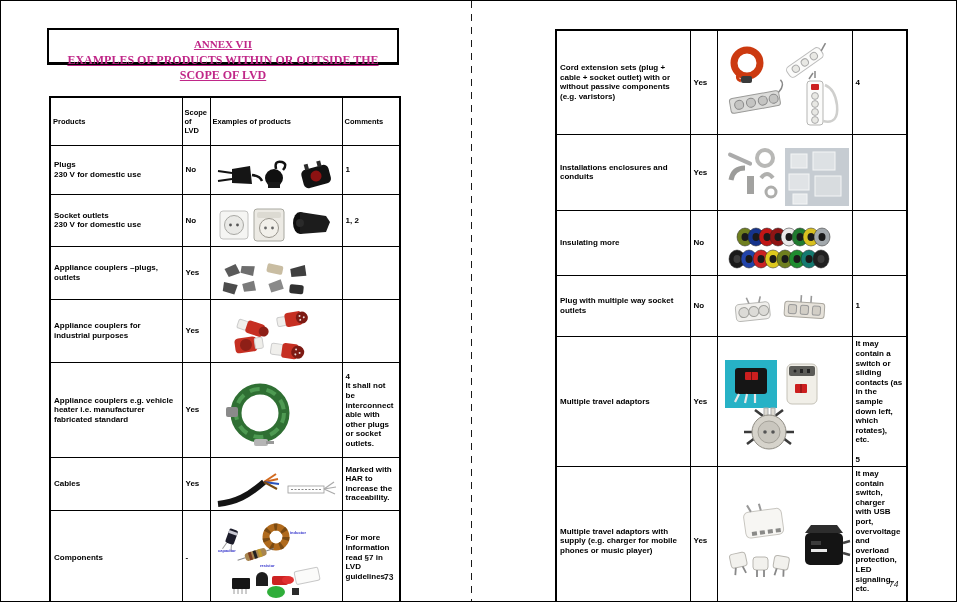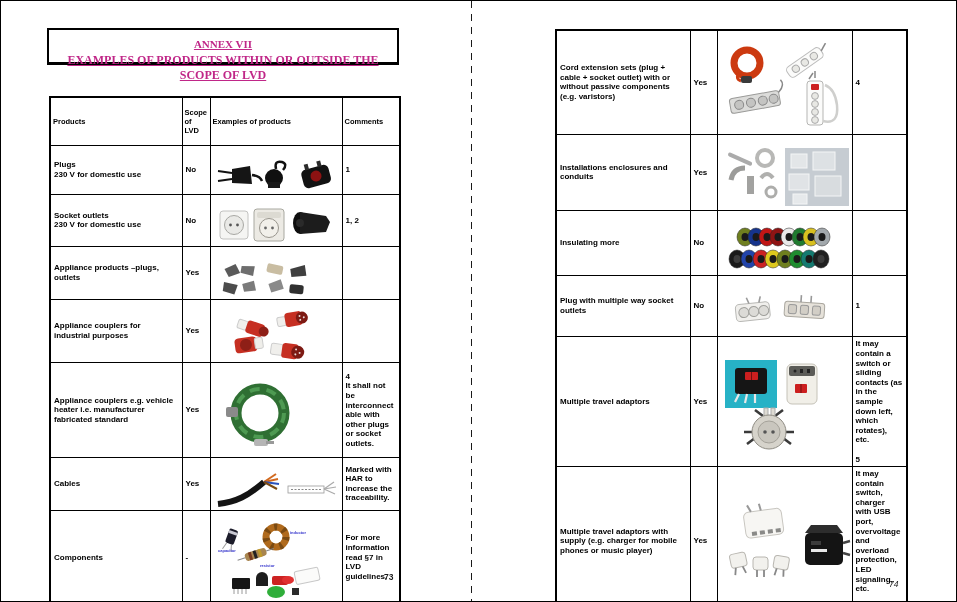--- a/index.html
+++ b/index.html
@@ -113,21 +113,21 @@
           <ellipse cx="86" cy="17" rx="7" ry="11" fill="#0e0e0e"></ellipse>
           <path d="M86,6 L112,10 L116,16 L112,26 L86,28 Z" fill="#1c1c1c"></path>
           <circle cx="86" cy="17" r="4" fill="#2a2a2a"></circle>
         </svg>
       </td>
       <td>1, 2</td>
     </tr>
 
 
     <tr class="h44">
-      <td>Appliance products –plugs, outlets</td>
+      <td>Appliance couplers –plugs, outlets</td>
       <td class="c-scope">Yes</td>
       <td class="c-img">
         <svg width="128" height="38" viewBox="0 0 128 38">
           <g transform="translate(10,8) rotate(-15)">
                 <path d="M0,2 L12,0 L14,10 L2,11 Z" fill="#5a5a5a"></path>
               </g>
           <g transform="translate(28,5) rotate(10)">
                 <path d="M0,2 L13,0 L13,10 L0,9 Z" fill="#6e6e6e"></path>
               </g>
           <g transform="translate(10,23) rotate(8)">

